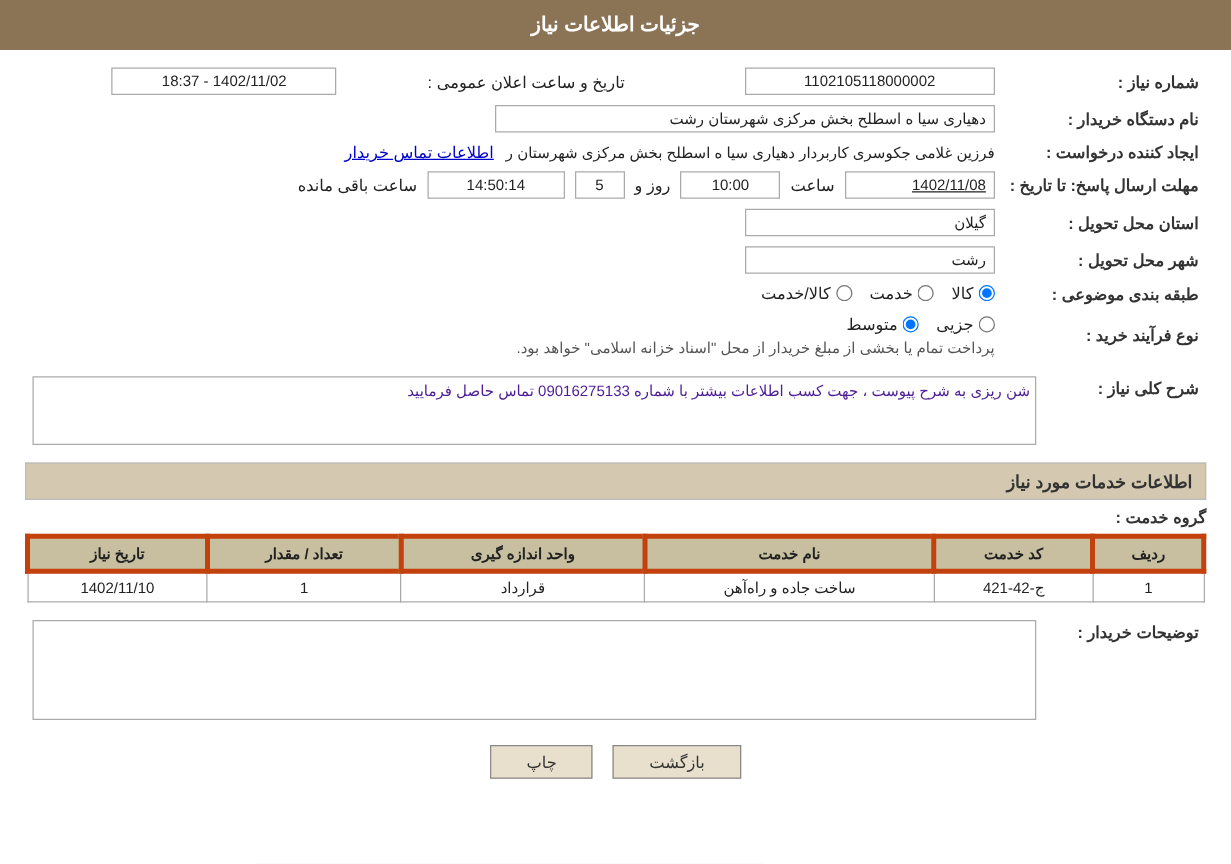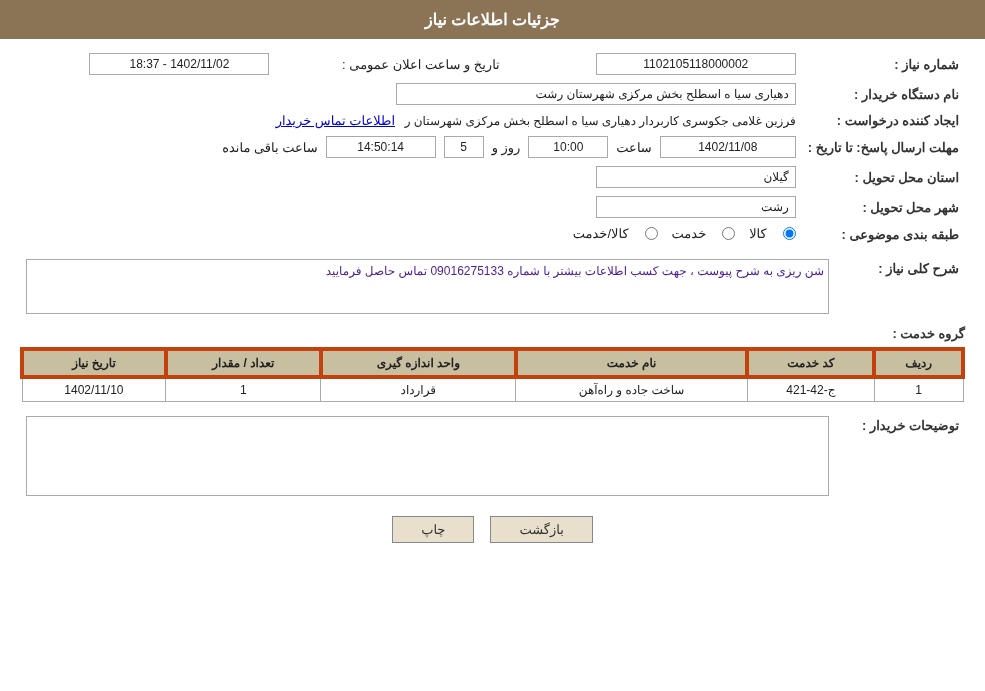--- a/index.html
+++ b/index.html
@@ -85,21 +85,21 @@
     }
     .radio-group {
       display: inline-flex;
       gap: 14px;
       align-items: center;
       direction: rtl;
     }
     .radio-label {
       display: flex;
       align-items: center;
-      gap: 16px;
+      gap: 4px;
       cursor: pointer;
     }
     .note-text {
       color: #555;
       font-size: 12px;
     }
     .services-table {
       width: 100%;
       border-collapse: collapse;
       margin-top: 6px;
@@ -206,21 +206,21 @@
         <td class="value-cell" colspan="3">
           <span style="font-size:12px;">فرزین غلامی جکوسری کاربردار دهیاری سیا ه اسطلح بخش مرکزی شهرستان ر</span>
           <span class="link-blue" style="margin-right:6px;">اطلاعات تماس خریدار</span>
         </td>
       </tr>
 
       <tr>
         <td class="label-cell">مهلت ارسال پاسخ: تا تاریخ :</td>
         <td class="value-cell" colspan="3">
           <div class="inline-inputs">
-            <span class="input-box" style="width:136px; display:inline-block; text-align:center;">1402/11/08</span>
+            <span class="input-box" style="width:120px; display:inline-block; text-align:right;text-decoration:underline;">1402/11/08</span>
             <span>ساعت</span>
             <span class="input-box" style="width:80px; display:inline-block; text-align:center;">10:00</span>
             <span>روز و</span>
             <span class="input-box" style="width:40px; display:inline-block; text-align:center;">5</span>
             <span class="input-box" style="width:110px; display:inline-block; text-align:center;">14:50:14</span>
             <span>ساعت باقی مانده</span>
           </div>
         </td>
       </tr>
 
@@ -251,37 +251,56 @@
               <span>خدمت</span>
             </label>
             <label class="radio-label">
               <input type="radio" name="category" style="">
               <span>کالا/خدمت</span>
             </label>
           </div>
         </td>
       </tr>
 
+      <tr>
+        <td class="label-cell">نوع فرآیند خرید :</td>
+        <td class="value-cell" colspan="3">
+          <div style="display:flex; flex-direction:column; gap:4px;">
+            <div class="radio-group">
+              <label class="radio-label">
+                <input type="radio" name="purchase" style="">
+                <span>جزیی</span>
+              </label>
+              <label class="radio-label">
+                <input type="radio" name="purchase" checked="" style="">
+                <span>متوسط</span>
+              </label>
+            </div>
+            <div class="note-text">پرداخت تمام یا بخشی از مبلغ خریدار از محل "اسناد خزانه اسلامی" خواهد بود.</div>
+          </div>
+        </td>
+      </tr>
 
     </tbody>
       </table>
 
     <table class="info-table">
       <tbody>
           <tr>
         <td class="label-cell" style="vertical-align:top; padding-top:6px;">شرح کلی نیاز :</td>
         <td>
           <div class="textarea-wrapper">
             <span>شن ریزی به شرح پیوست ، جهت کسب اطلاعات بیشتر با شماره 09016275133 تماس حاصل فرمایید</span>
           </div>
         </td>
       </tr>
     </tbody>
       </table>
 
+    <div class="section-header">اطلاعات خدمات مورد نیاز</div>
 
     <div class="group-service-row">
       <span class="section-label">گروه خدمت :</span>
     </div>
 
     <table class="services-table">
       <thead>
         <tr>
           <th>ردیف</th>
           <th>کد خدمت</th>

